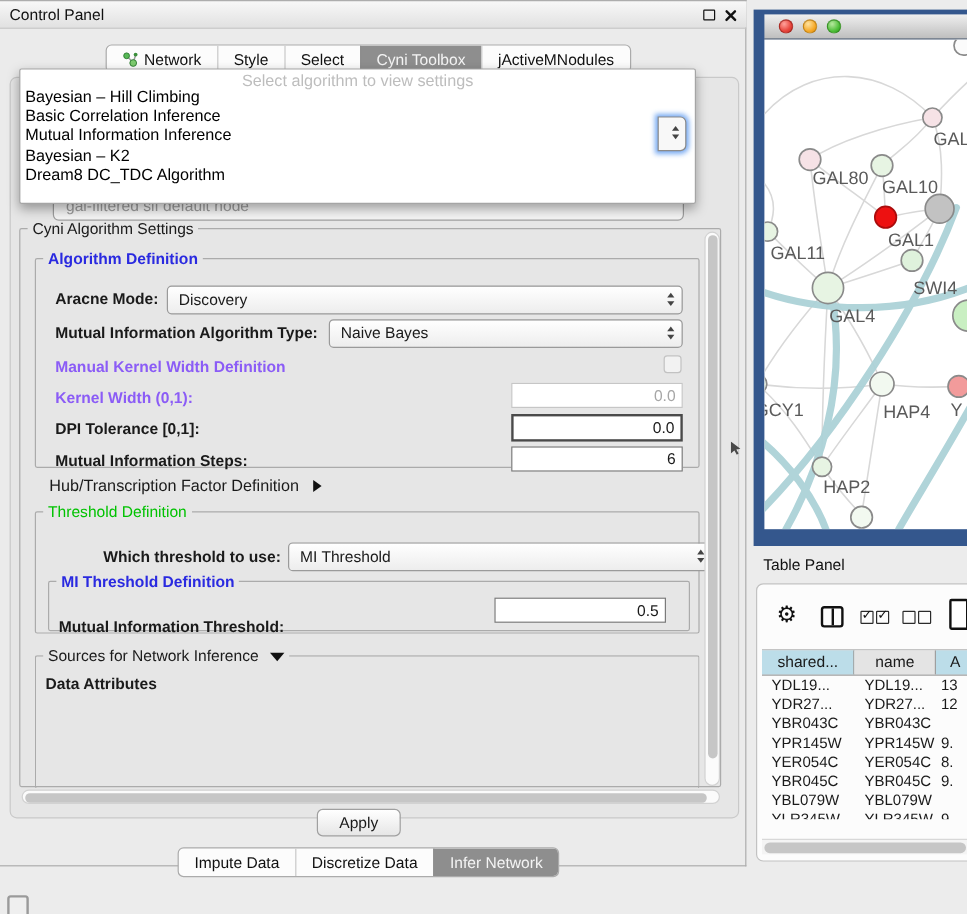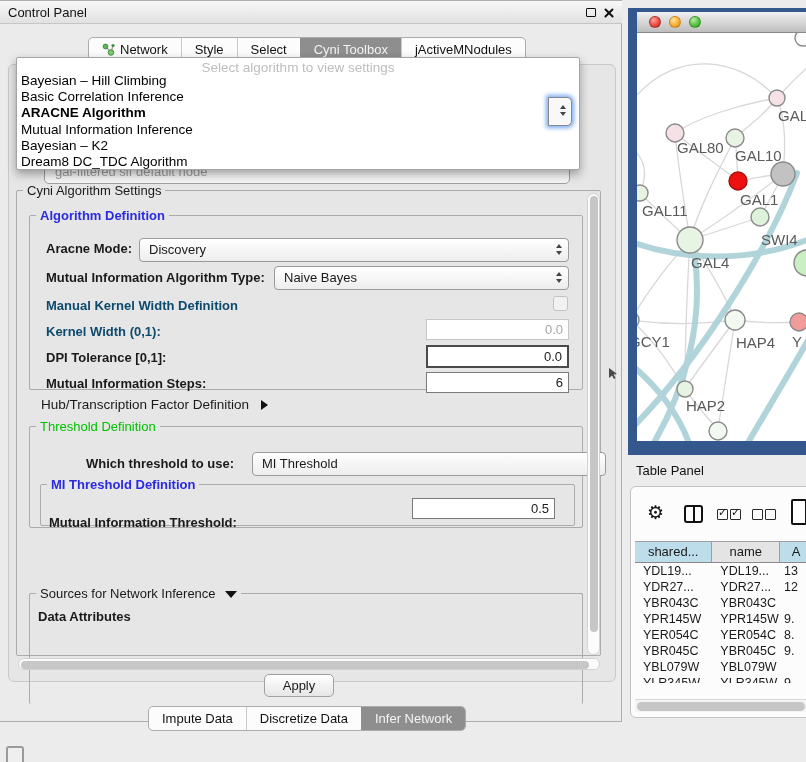--- a/index.html
+++ b/index.html
@@ -59,21 +59,21 @@
         color:#9C9C9C; font-size:13px; padding:13px 0 0 10px; }
 
   
   .group { position:absolute; border:1px solid #ABABAB; border-radius:2px; }
   .gtitle { position:absolute; top:-8px; left:6px; background:#E6E6E6; padding:0 4px;
         font-size:13px; white-space:nowrap; }
   .t-blue { color:#2A2AE0;font-weight:bold; }
   .t-green { color:#00C200; }
 
   .lbl { position:absolute; font-size:13px; font-weight:bold; white-space:nowrap; }
-  .lbl.dis { color:#0c4a6e; }
+  .lbl.dis { color:#8b5cf6; }
 
   .combo { position:absolute; height:24px; border:1px solid #9A9A9A; border-radius:4px;
         background:linear-gradient(#FFFFFF,#EDEDED); font-size:13px; line-height:22px;
         padding-left:9px; white-space:nowrap; }
   .combo .arrows { position:absolute; right:6px; top:5px; }
   .tri-up { width:0; height:0; border-left:3.5px solid transparent; border-right:3.5px solid transparent;
         border-bottom:4.5px solid #444; margin-bottom:2.5px; }
   .tri-down { width:0; height:0; border-left:3.5px solid transparent; border-right:3.5px solid transparent;
         border-top:4.5px solid #444; }
 
@@ -244,38 +244,38 @@
 
     <span class="lbl" style="left:24px; top:206px; font-weight:normal; font-size:13.5px;">
       <span>Hub/Transcription Factor Definition</span>
       <span class="arrow-right"></span>
     </span>
 
     <div class="group" style="left:12px; top:235px; width:554px; height:102px;">
       <span class="gtitle t-green">Threshold Definition</span>
 
       <span class="lbl" style="left:56px; top:29px;">Which threshold to use:</span>
-      <div class="combo" style="left:222px; top:25px; width:354px;">
+      <div class="combo" style="left:210px; top:25px; width:354px;">
         <span>MI Threshold</span>
         <span class="arrows">
             <div class="tri-up"></div>
             <div class="tri-down"></div>
           </span>
       </div>
 
       <div class="group" style="left:10px; top:57px; width:535px; height:42px;">
         <span class="gtitle t-blue">MI Threshold Definition</span>
         <span class="lbl" style="left:8px; top:18px;margin-top:12px;">Mutual Information Threshold:</span>
         <div class="inp med" style="left:371px; top:13px;">
           <span>0.5</span>
         </div>
       </div>
     </div>
 
-    <div class="group" style="left:12px; top:355px; width:554px; height:111px; border-bottom:none;margin-top:47px;">
+    <div class="group" style="left:12px; top:355px; width:554px; height:111px; border-bottom:none;">
       <span class="gtitle">
         <span>Sources for Network Inference</span>
         <span class="arrow-down"></span>
       </span>
       <span class="lbl" style="left:8px; top:15px;">Data Attributes</span>
     </div>
 
     <div class="vscroll">
       <div class="vscroll-thumb"></div>
     </div>
@@ -299,21 +299,20 @@
       <span class="seg selected">
         <span>Infer Network</span>
       </span>
     </div>
 
   <div class="abs popup">
     <div class="popup-header">Select algorithm to view settings</div>
     <div id="menu-items">
         <div class="menu-item">Bayesian – Hill Climbing</div>
         <div class="menu-item">Basic Correlation Inference</div>
-        <div class="menu-item bold">ARACNE Algorithm</div>
         <div class="menu-item">Mutual Information Inference</div>
         <div class="menu-item">Bayesian – K2</div>
         <div class="menu-item">Dream8 DC_TDC Algorithm</div>
       </div>
   </div>
   <div class="abs focus-combo">
     <span class="arrows">
         <div class="tri-up"></div>
         <div class="tri-down"></div>
       </span>

